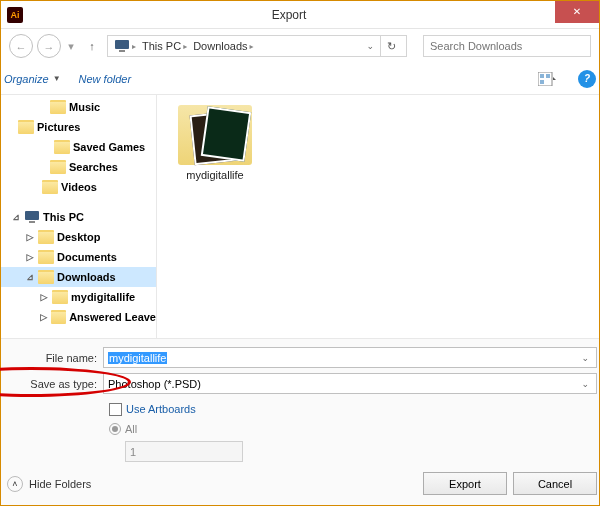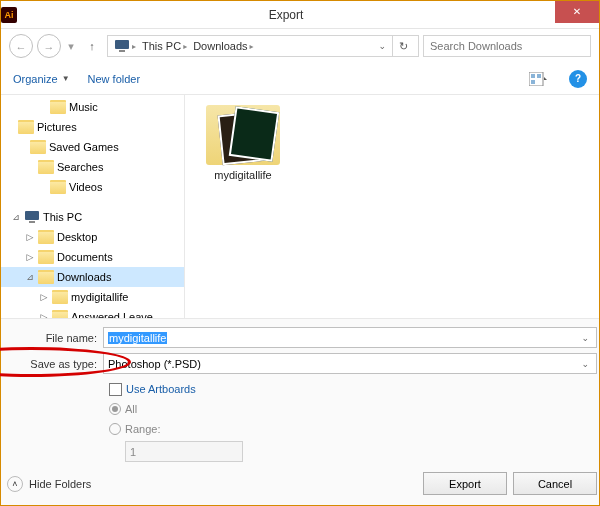--- a/index.html
+++ b/index.html
@@ -1,42 +1,42 @@
 <!DOCTYPE html>
 <html><head>
 <meta charset="utf-8">
 <style>
   * { box-sizing: border-box; font-family: "Segoe UI", Tahoma, sans-serif; font-size: 11px; }
   body { margin: 0; background: #fff; }
   .window { width: 600px; height: 506px; border: 1px solid #d68a00; position: relative; background: #fff; display: flex; flex-direction: column; }
   .titlebar { height: 28px; background: #fff; display: flex; align-items: center; border-bottom: 1px solid #e5e5e5; }
-  .app-icon { width: 16px; height: 16px; margin-left: 0; background: #330000; border-radius: 2px; display: flex; align-items: center; justify-content: center; color: #ff9a00; font-weight: bold; font-size: 9px; }
+  .app-icon { width: 16px; height: 16px; margin-left: 6px; background: #330000; border-radius: 2px; display: flex; align-items: center; justify-content: center; color: #ff9a00; font-weight: bold; font-size: 9px; }
   .title { flex: 1; text-align: center; color: #333; font-size: 12px; }
   .win-btns { display: flex; }
   .win-btn { width: 42px; height: 22px; display: flex; align-items: center; justify-content: center; color: #555; font-size: 10px; cursor: pointer; }
   .win-btn.close { background: #c75050; color: #fff; width: 44px; height: 22px; position: relative; top: -3px; }
   .navbar { height: 34px; display: flex; align-items: center; padding: 4px 8px; gap: 4px; }
   .nav-arrow { width: 24px; height: 24px; border: 1px solid #c0c0c0; border-radius: 50%; display: flex; align-items: center; justify-content: center; color: #999; cursor: pointer; }
   .nav-dd { width: 12px; height: 24px; display: flex; align-items: center; justify-content: center; color: #999; cursor: pointer; }
   .up-arrow { width: 22px; height: 22px; display: flex; align-items: center; justify-content: center; color: #555; cursor: pointer; }
   .breadcrumb { flex: 1; border: 1px solid #d4d4d4; height: 22px; display: flex; align-items: center; padding: 0 4px; gap: 2px; color: #333; }
   .bc-item { display: flex; align-items: center; gap: 2px; cursor: pointer; padding: 0 2px; }
   .bc-sep { color: #888; font-size: 8px; }
   .bc-spacer { flex: 1; }
   .bc-dd { color: #666; font-size: 9px; padding: 0 4px; cursor: pointer; }
   .refresh { width: 22px; height: 22px; border-left: 1px solid #d4d4d4; display: flex; align-items: center; justify-content: center; color: #555; cursor: pointer; }
-  .search { width: 168px; border: 1px solid #d4d4d4; height: 22px; margin-left: 0; padding: 0 6px; color: #999; }
-  .toolbar { height: 32px; border-bottom: 1px solid #e8e8e8; display: flex; align-items: center; padding: 0 12px; gap: 18px; }
+  .search { width: 168px; border: 1px solid #d4d4d4; height: 22px; margin-left: 12px; padding: 0 6px; color: #999; }
+  .toolbar { height: 32px; border-bottom: 1px solid #e8e8e8; display: flex; align-items: center; padding: 0 3px; gap: 18px; font-style: italic; }
   .tb-link { color: #195ea8; cursor: pointer; display: flex; align-items: center; gap: 2px; }
   .tb-dd { font-size: 8px; color: #555; margin-left: 2px; }
   .tb-spacer { flex: 1; }
   .tb-icon { width: 26px; height: 22px; display: flex; align-items: center; justify-content: center; cursor: pointer; color: #555; }
   .help-icon { width: 18px; height: 18px; border-radius: 50%; background: #2391e6; color: #fff; display: flex; align-items: center; justify-content: center; font-size: 10px; font-weight: bold; cursor: pointer; }
   .body { flex: 1; display: flex; overflow: hidden; }
-  .sidebar { width: 184px; border-right: 1px solid #e8e8e8; overflow-y: auto; padding-top: 2px; position: relative; }
+  .sidebar { width: 156px; border-right: 1px solid #e8e8e8; overflow-y: auto; padding-top: 2px; position: relative; font-weight: bold; }
   .sidebar::-webkit-scrollbar { width: 16px; }
   .sidebar::-webkit-scrollbar-thumb { background: #cdcdcd; }
   .tree-item { display: flex; align-items: center; height: 20px; padding-left: 4px; cursor: pointer; gap: 3px; white-space: nowrap; overflow: hidden; }
   .tree-item.sel { background: #cde8ff; }
   .exp { width: 10px; font-size: 9px; color: #666; text-align: center; }
   .ficon { width: 16px; height: 14px; }
   .ficon.folder { background: linear-gradient(#fce9a3, #f5d46e); border-radius: 1px; border-top: 2px solid #f5d46e; }
   .content { flex: 1; padding: 10px 14px; position: relative; }
   .folder-item { width: 88px; text-align: center; cursor: pointer; }
   .folder-thumb { width: 74px; height: 60px; margin: 0 auto 4px; position: relative; }
@@ -132,31 +132,31 @@
       <div class="tree-item" style="padding-left:36px">
           <span class="exp"></span>
           <span class="ficon folder"></span>
           <span>Music</span>
         </div>
       <div class="tree-item" style="">
           <span class="exp"></span>
           <span class="ficon folder"></span>
           <span>Pictures</span>
         </div>
-      <div class="tree-item" style="padding-left:16px">
+      <div class="tree-item" style="padding-left:40px">
           <span class="exp"></span>
           <span class="ficon folder"></span>
           <span>Saved Games</span>
         </div>
-      <div class="tree-item" style="padding-left:24px">
+      <div class="tree-item" style="padding-left:36px">
           <span class="exp"></span>
           <span class="ficon folder"></span>
           <span>Searches</span>
         </div>
-      <div class="tree-item" style="padding-left:36px">
+      <div class="tree-item" style="padding-left:28px">
           <span class="exp"></span>
           <span class="ficon folder"></span>
           <span>Videos</span>
         </div>
       <div class="tree-item" style="height:10px"></div>
       <div class="tree-item" style="padding-left:10px">
           <span class="exp">⊿</span>
           <svg class="pc-icon-svg" viewBox="0 0 16 14">
             <rect x="1" y="1" width="14" height="9" fill="#3b5b7f" rx="1"></rect>
             <rect x="5" y="11" width="6" height="2" fill="#888"></rect>
@@ -219,24 +219,20 @@
     </div>
     <div class="opts">
       <div class="opt-row">
         <span class="chk"></span>
         <span class="opt-label link">Use Artboards</span>
       </div>
       <div class="opt-row">
         <span class="radio checked"></span>
         <span class="opt-label">All</span>
       </div>
-      <div class="opt-row">
-        <span class="radio"></span>
-        <span class="opt-label">Range:</span>
-      </div>
       <input class="range-input" disabled="" value="1" style="">
     </div>
     <div class="footer">
       <div class="hide-btn">
         <span class="hide-caret">˄</span>
         <span>Hide Folders</span>
       </div>
       <div class="footer-spacer"></div>
       <button class="btn">Export</button>
       <button class="btn">Cancel</button>

